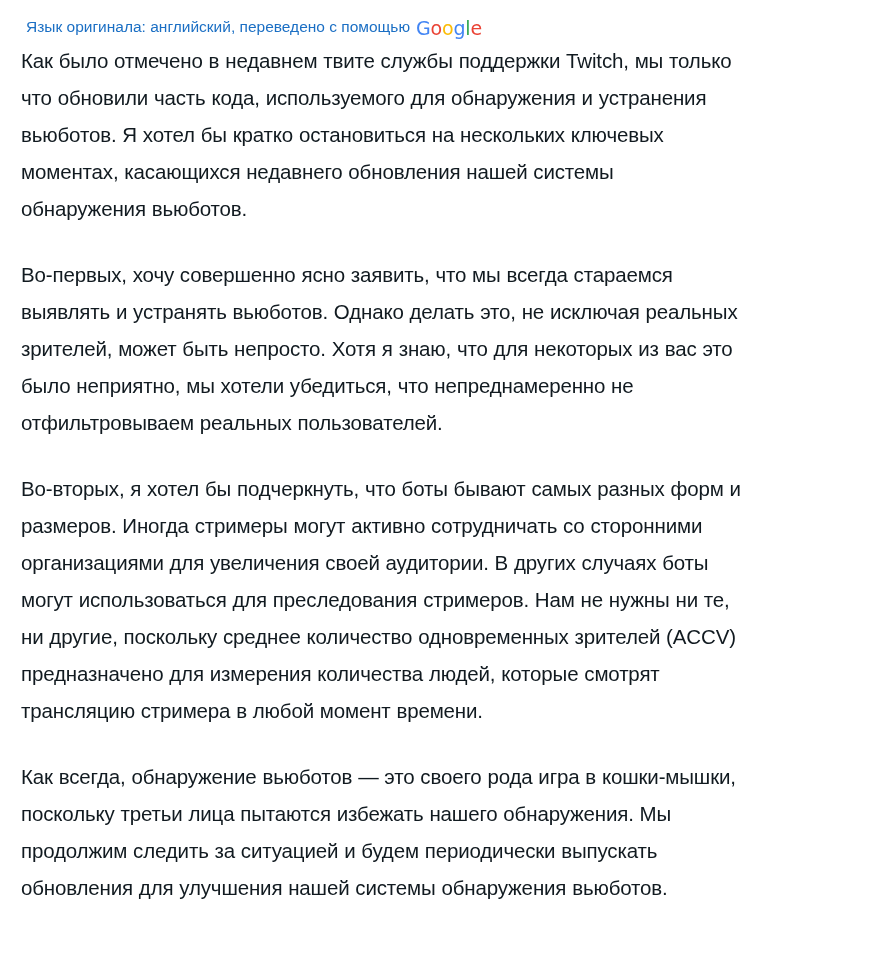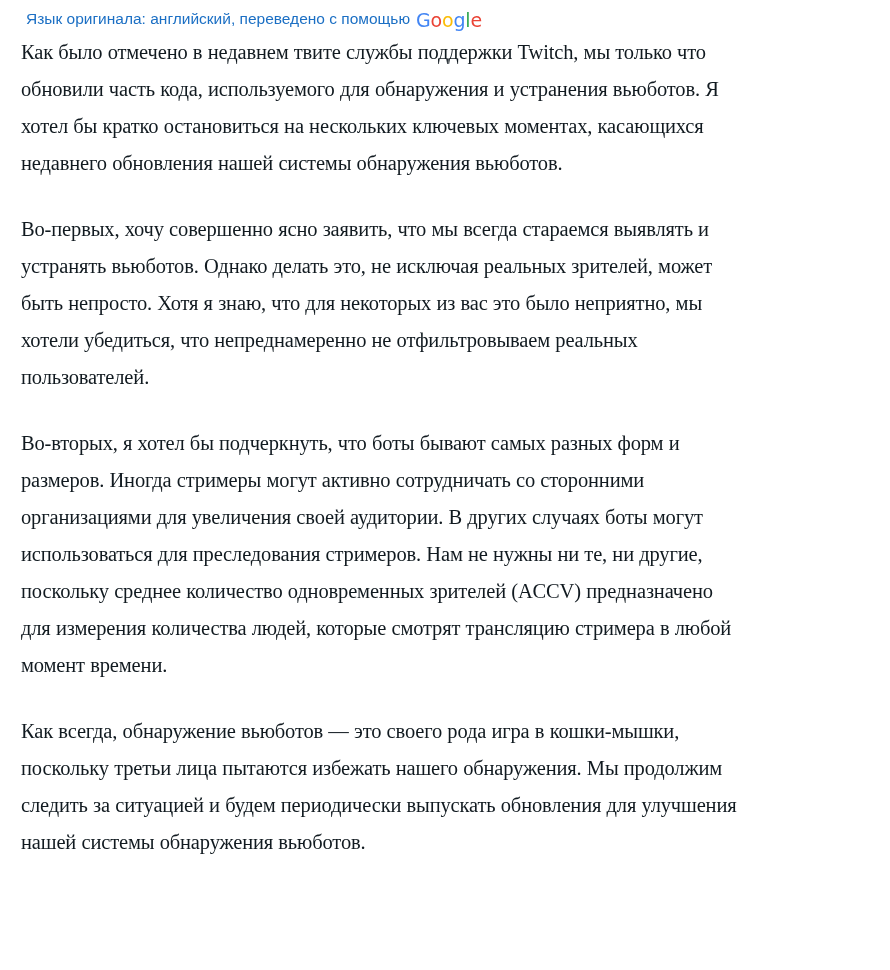--- a/index.html
+++ b/index.html
@@ -11,21 +11,21 @@
     width: 890px;
     height: 970px;
     overflow: hidden;
     font-family: "Liberation Sans", sans-serif;
     color: #0b1116;
   }
   .page {
     width: 778px;
     height: 970px;
     box-sizing: border-box;
-    padding: 6px 26px 0 20px;
+    padding: 14px 26px 0 20px;
     position: relative;
   }
 
   
   .translate-bar {
     display: flex;
     align-items: center;
     white-space: nowrap;
     font-size: 15.5px;
     line-height: 20px;
@@ -56,21 +56,21 @@
   
   .article {
     padding-left: 1px;
     padding-right: 10px;
   }
   .article p {
     margin: 0 0 29px 0;
     font-size: 20.5px;
     line-height: 37px;
     color: #111a20;
-    font-family: Liberation Serif, serif;
+    font-family: Liberation Sans, sans-serif;
     letter-spacing: -0.15px;
     word-spacing: 0.3px;
   }
   .article p:last-child {
     margin-bottom: 8px;
   }
 </style>
 </head>
 <body>
 

